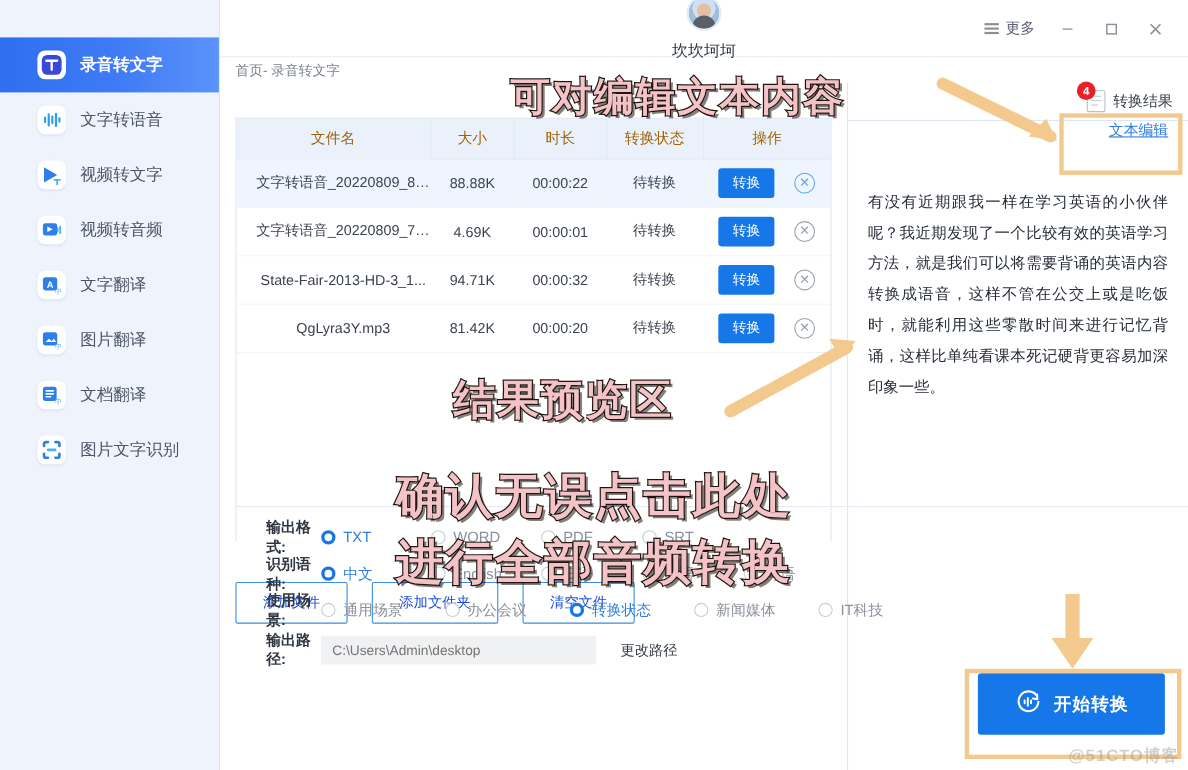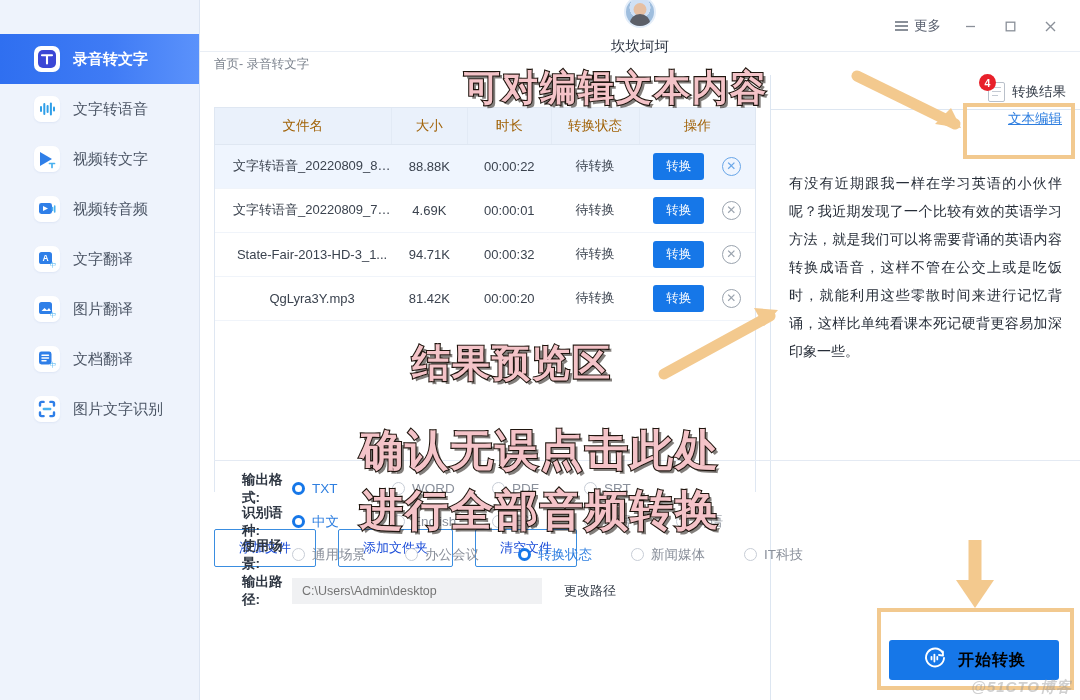--- a/index.html
+++ b/index.html
@@ -197,22 +197,22 @@
   .result-text {
     padding: 8px 18px 0 18px; font-size: 14px; color: #262d38;
     line-height: 2.0; text-align: justify;
   }
 
   
   .start-zone {
     position: absolute; right: 0; bottom: 0; width: 100%; height: 82px;
   }
   .btn-start {
-    position:absolute; right: 21px; bottom: 20px;
-    width: 170px; height: 40px; background: #1677e8; color: #000000;
+    position:absolute; right: 21px; bottom: 32px;
+    width: 170px; height: 56px; background: #1677e8; color: #ffffff;
     border: none; border-radius: 3px; cursor: pointer;
     display: flex; align-items: center; justify-content: center; gap: 10px;
     font-size: 16px; font-weight: bold; font-family: inherit;
     letter-spacing: 1px;
   }
 
   
   #overlay { position:absolute; inset:0; pointer-events:none; z-index: 40; }
   .anno-text {
     position: absolute; white-space: nowrap;
@@ -224,21 +224,20 @@
     letter-spacing: 2px;
   }
   .hl-box {
     position: absolute; border: 4px solid #f2c98f; background: transparent;
   }
   .arrow-svg { position: absolute; overflow: visible; }
   .watermark {
     position: absolute; right: 8px; bottom: 3px;
     font-size: 15px; color: rgba(150,150,150,.45); font-weight: bold;
     letter-spacing: 1px;
-    font-style: italic;
   }
 </style>
 </head>
 <body>
 
 <div id="app">
 
   <div id="sidebar">
 
     <div class="nav">

